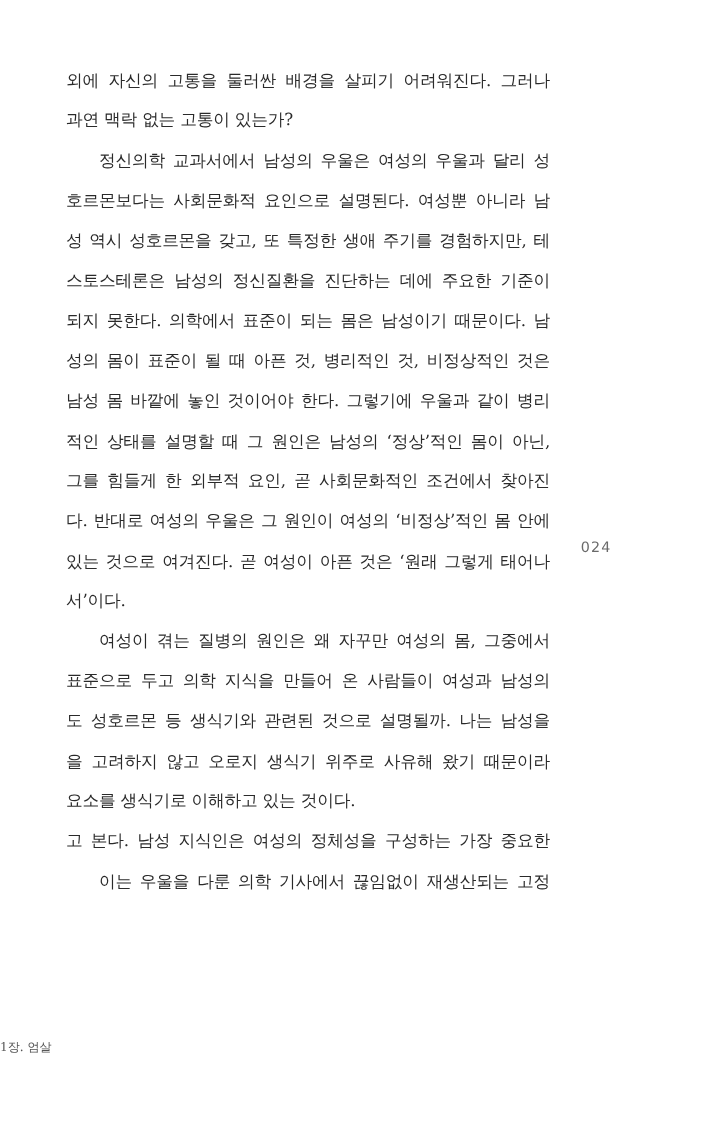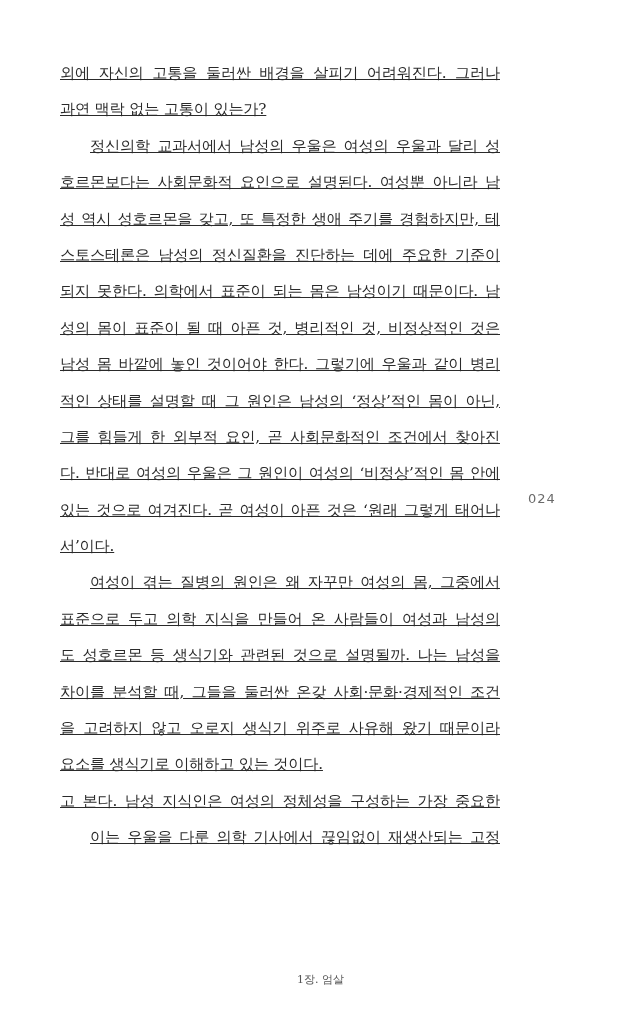--- a/index.html
+++ b/index.html
@@ -23,21 +23,20 @@
     }
     .line {
       display: block;
       height: 36.4px;
       line-height: 36.4px;
       font-size: 15.2px;
       white-space: nowrap;
       letter-spacing: -0.2px;
       text-align: justify;
       text-align-last: justify;
-      text-decoration: underline;
     }
     .line.last {
       text-align-last: left;
     }
     .line.indent {
       padding-left: 30px;
     }
     .page-number {
       position: absolute;
       left: 528px;
@@ -45,24 +44,22 @@
       font-family: "DejaVu Sans", "Liberation Sans", sans-serif;
       font-size: 13px;
       color: #6a6a6a;
       letter-spacing: 1px;
     }
     .running-footer {
       position: absolute;
       left: 0;
       width: 641px;
       top: 944px;
-      text-align: center;
       font-size: 11px;
       color: #555555;
-      margin-top: 28px;
     }
   </style>
 </head>
 <body>
 
 <div class="page-body" id="page-body">
     <span class="line">외에 자신의 고통을 둘러싼 배경을 살피기 어려워진다. 그러나</span>
     <span class="line last">과연 맥락 없는 고통이 있는가?</span>
     <span class="line indent">정신의학 교과서에서 남성의 우울은 여성의 우울과 달리 성</span>
     <span class="line">호르몬보다는 사회문화적 요인으로 설명된다. 여성뿐 아니라 남</span>
@@ -72,21 +69,20 @@
     <span class="line">성의 몸이 표준이 될 때 아픈 것, 병리적인 것, 비정상적인 것은</span>
     <span class="line">남성 몸 바깥에 놓인 것이어야 한다. 그렇기에 우울과 같이 병리</span>
     <span class="line">적인 상태를 설명할 때 그 원인은 남성의 ‘정상’적인 몸이 아닌,</span>
     <span class="line">그를 힘들게 한 외부적 요인, 곧 사회문화적인 조건에서 찾아진</span>
     <span class="line">다. 반대로 여성의 우울은 그 원인이 여성의 ‘비정상’적인 몸 안에</span>
     <span class="line">있는 것으로 여겨진다. 곧 여성이 아픈 것은 ‘원래 그렇게 태어나</span>
     <span class="line last">서’이다.</span>
     <span class="line indent">여성이 겪는 질병의 원인은 왜 자꾸만 여성의 몸, 그중에서</span>
     <span class="line">표준으로 두고 의학 지식을 만들어 온 사람들이 여성과 남성의</span>
     <span class="line">도 성호르몬 등 생식기와 관련된 것으로 설명될까. 나는 남성을</span>
-    <span class="line">차이를 분석할 때, 그들을 둘러싼 온갖 사회·문화·경제적인 조건</span>
     <span class="line">을 고려하지 않고 오로지 생식기 위주로 사유해 왔기 때문이라</span>
     <span class="line last">요소를 생식기로 이해하고 있는 것이다.</span>
     <span class="line">고 본다. 남성 지식인은 여성의 정체성을 구성하는 가장 중요한</span>
     <span class="line indent">이는 우울을 다룬 의학 기사에서 끊임없이 재생산되는 고정</span>
   </div>
 
 <div class="page-number">024</div>
 
 <div class="running-footer">1장. 엄살</div>
 

